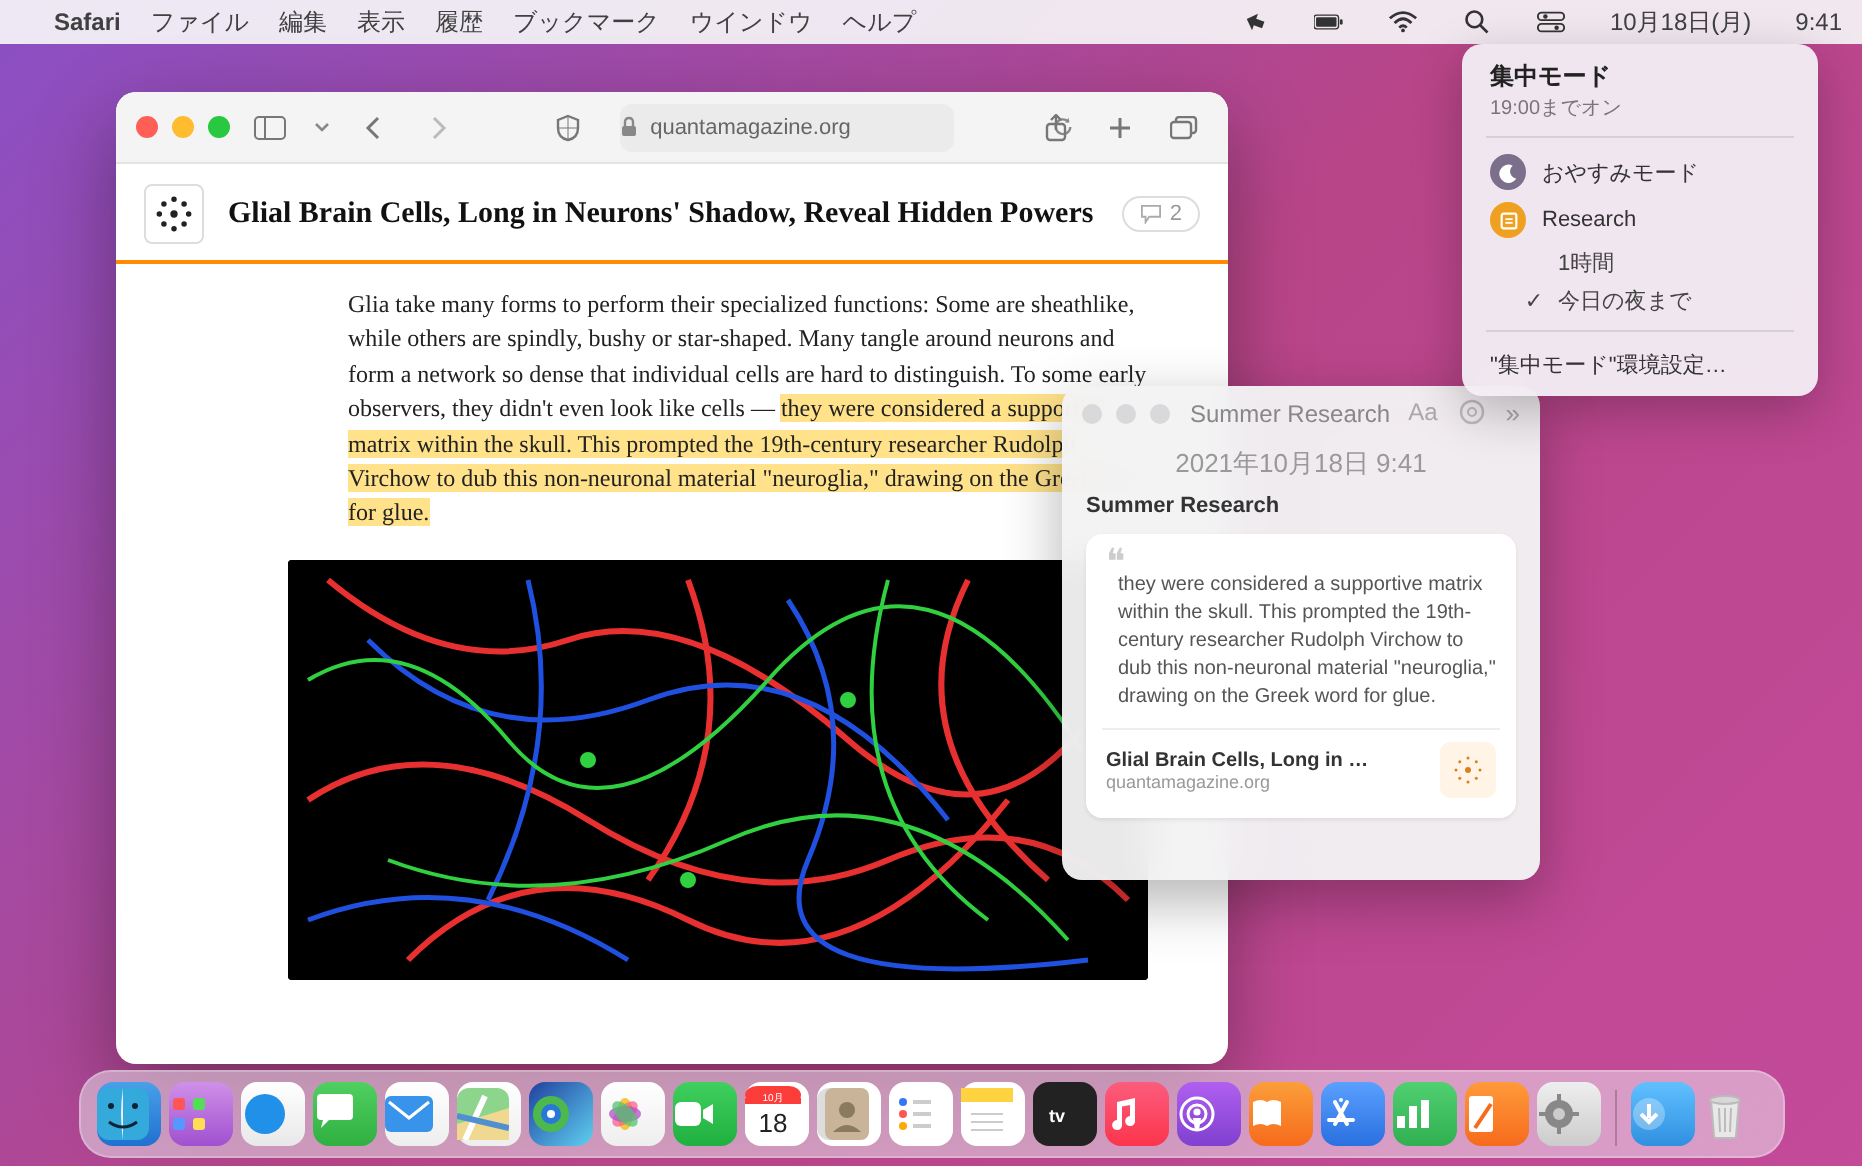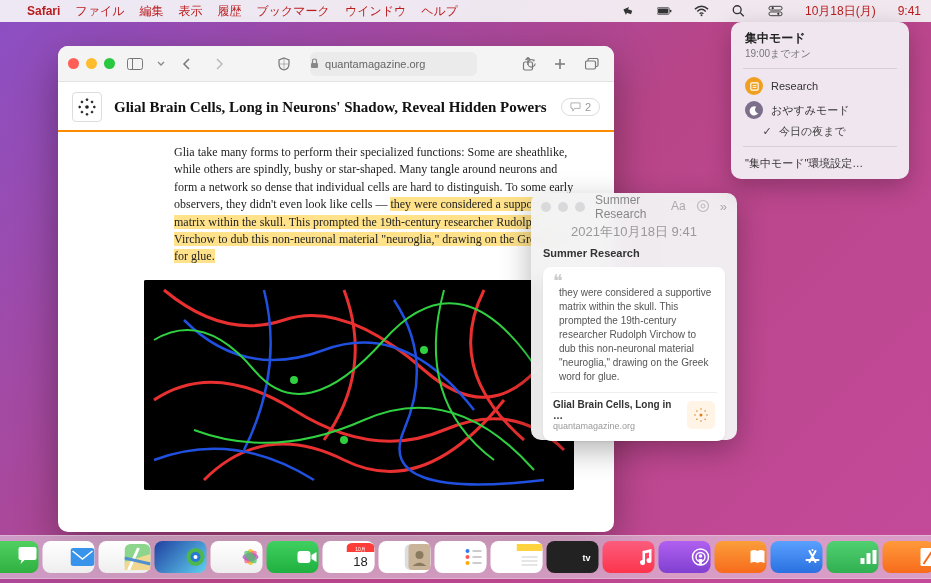--- a/index.html
+++ b/index.html
@@ -5,21 +5,21 @@
     * { margin: 0; padding: 0; box-sizing: border-box; }
     body {
       width: 931px; height: 583px;
       background: linear-gradient(135deg, #8a4fc4 0%, #b84588 50%, #c44a9a 100%);
       font-family: -apple-system, "Helvetica Neue", Arial, sans-serif;
       font-size: 12px; overflow: hidden; position: relative;
     }
     
     .menubar { position: absolute; top: 0; left: 0; right: 0; height: 22px;
       background: rgba(245,245,247,0.92); display: flex; align-items: center;
-      padding: 0 10px; gap: 15px; font-size: 12px; color: #b91c1c; }
+      padding: 0 10px; gap: 15px; font-size: 12px; color: #404040; }
     .menubar .apple { margin-right: 2px; }
     .menubar .item { cursor: default; }
     .menubar .item.bold { font-weight: 600; }
     .menubar-right { margin-left: auto; display: flex; align-items: center; gap: 22px; }
     .menubar-right svg, .menubar-right .ic { width: 15px; height: 14px; }
     
     .safari { position: absolute; left: 58px; top: 46px; width: 556px; height: 486px;
       background: #fff; border-radius: 10px; box-shadow: 0 15px 40px rgba(0,0,0,0.35);
       overflow: hidden; display: flex; flex-direction: column; }
     .safari-toolbar { height: 36px; background: #f5f4f5; border-bottom: 1px solid #e3e3e3;
@@ -39,21 +39,21 @@
     .article-title { font-weight: 700; font-size: 15px; color: #111; font-family: Georgia, serif; flex: 1; }
     .comment-pill { display: flex; align-items: center; gap: 4px; font-size: 11px; color: #999;
       border: 1px solid #ddd; border-radius: 10px; padding: 2px 8px; }
     .article-body { padding: 12px 34px 0 116px; overflow: hidden; flex: 1; }
     .subhead { font-family: Georgia, serif; font-weight: 700; font-size: 16px; color: #111; margin-bottom: 10px; }
     .para { font-family: Georgia, serif; font-size: 12px; line-height: 1.45; color: #222; }
     .hl { background: #ffe28a; }
     .article-img { margin-top: 14px; margin-left: -30px; width: 430px; height: 210px;
       background: #000; border-radius: 2px; position: relative; overflow: hidden; }
     
-    .quicknote { position: absolute; left: 531px; top: 193px; width: 206px; height: 247px;
+    .quicknote { position: absolute; left: 531px; top: 193px; width: 239px; height: 247px;
       background: rgba(242,242,244,0.96); border-radius: 10px; box-shadow: 0 10px 30px rgba(0,0,0,0.3);
       display: flex; flex-direction: column; backdrop-filter: blur(10px); }
     .qn-header { height: 28px; display: flex; align-items: center; padding: 0 10px; gap: 6px; }
     .qn-traffic .tlight { width: 10px; height: 10px; background: #d9d8da; }
     .qn-title { flex: 1; text-align: left; font-size: 12px; color: #888; font-weight: 500; margin-left: 4px; }
     .qn-icons { display: flex; gap: 10px; color: #aaa; }
     .qn-date { text-align: center; font-size: 13px; color: #999; padding: 2px 0 6px; }
     .qn-body { padding: 0 12px; }
     .qn-h { font-size: 11px; font-weight: 700; color: #333; margin-bottom: 8px; }
     .qn-quote { background: #fff; border-radius: 8px; padding: 10px; box-shadow: 0 1px 2px rgba(0,0,0,0.08); }
@@ -82,22 +82,22 @@
     .fm-check { width: 12px; display: inline-block; text-align: center; }
     .fm-circle { width: 18px; height: 18px; border-radius: 50%; display: flex; align-items: center; justify-content: center; }
     .fm-circle.moon { background: #7b6f8c; }
     .fm-circle.res { background: #f0a020; }
     .fm-pref { padding: 4px 10px 2px; font-size: 11px; color: #333; }
     
     .dock { position: absolute; left: 50%; transform: translateX(-50%); bottom: 4px;
       background: rgba(240,240,245,0.5); border-radius: 16px; padding: 5px 8px;
       display: flex; gap: 4px; align-items: flex-end; backdrop-filter: blur(20px);
       border: 1px solid rgba(255,255,255,0.25); }
-    .dock-icon { width: 52px; height: 32px; border-radius: 8px; display: flex;
-      align-items: center; justify-content: flex-end; font-size: 18px; }
+    .dock-icon { width: 32px; height: 32px; border-radius: 8px; display: flex;
+      align-items: center; justify-content: flex-start; font-size: 18px; }
     .dock-sep { width: 1px; height: 28px; background: rgba(0,0,0,0.2); margin: 0 3px; }
   </style>
 </head>
 <body>
 
 <div class="menubar">
   <span class="apple"></span>
   <span class="item bold">Safari</span>
   <span class="item">ファイル</span>
   <span class="item">編集</span>
@@ -302,38 +302,42 @@
     </div>
   </div>
 </div>
 
 <div class="focus-menu">
   <div class="fm-title">
     <div class="t">集中モード</div>
     <div class="s">19:00までオン</div>
   </div>
   <div class="fm-sep"></div>
+  <div class="fm-item">
+    <div class="fm-circle moon">
+        <svg width="11" height="11" viewBox="0 0 12 12">
+          <path d="M8 2 A5 5 0 1 0 10 9 A4 4 0 0 1 8 2 Z" fill="#fff"></path>
+        </svg>
+      </div>
+    <span>おやすみモード</span>
+  </div>
   <div class="fm-item sel">
     <div class="fm-circle res">
         <svg width="11" height="11" viewBox="0 0 12 12">
           <rect x="2" y="2" width="8" height="8" rx="1" fill="none" stroke="#fff" stroke-width="1.2"></rect>
           <line x1="4" y1="5" x2="8" y2="5" stroke="#fff"></line>
           <line x1="4" y1="7" x2="8" y2="7" stroke="#fff"></line>
         </svg>
       </div>
     <span>Research</span>
   </div>
-  <div class="fm-item">
-    <div class="fm-circle moon">
-        <svg width="11" height="11" viewBox="0 0 12 12">
-          <path d="M8 2 A5 5 0 1 0 10 9 A4 4 0 0 1 8 2 Z" fill="#fff"></path>
-        </svg>
-      </div>
-    <span>おやすみモード</span>
-  </div>
+  <div class="fm-sub row">
+      <span class="fm-check"></span>
+      <span>1時間</span>
+    </div>
   <div class="fm-sub row">
       <span class="fm-check">✓</span>
       <span>今日の夜まで</span>
     </div>
   <div class="fm-sep"></div>
   <div class="fm-pref">"集中モード"環境設定…</div>
 </div>
 
 <div class="dock">
   <div class="dock-icon" style="background:linear-gradient(#4aa0e8,#2070d0)">

